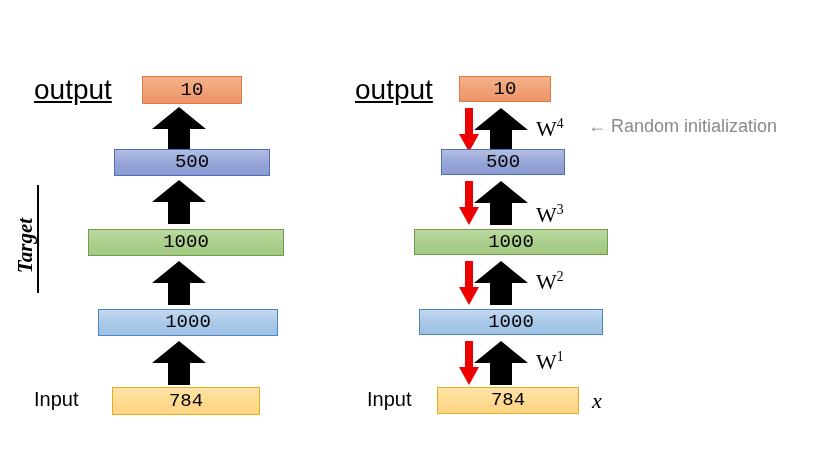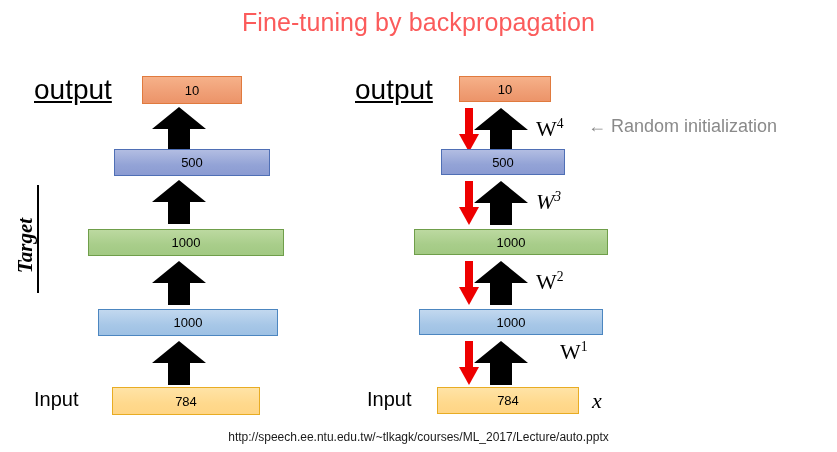--- a/index.html
+++ b/index.html
@@ -35,23 +35,24 @@
   }
 
   
   .layer-box {
     position: absolute;
     box-sizing: border-box;
     border: 1px solid rgba(0,0,0,0.35);
     display: flex;
     align-items: center;
     justify-content: center;
-    font-size: 13px;
+    font-size: 19px;
     line-height: 1;
     color: #000;
+    font-family: Liberation Mono, monospace;
   }
   .box-orange {
     background: linear-gradient(180deg, #f6b189 0%, #f0a077 55%, #ec9469 100%);
     border-color: #e07a3e;
   }
   .box-periwinkle {
     background: linear-gradient(180deg, #b2bde2 0%, #93a3d6 60%, #8b9bd2 100%);
     border-color: #4f6fb5;
   }
   .box-green {
@@ -147,21 +148,20 @@
     font-size: 12px;
     color: #1a1a1a;
     white-space: nowrap;
   }
 </style>
 </head>
 <body>
 
 <div class="slide">
 
-  <div class="title">Fine-tuning by backpropagation</div>
 
   <div>
 
     <div class="target-wrap">
       <div class="target-text">Target</div>
       <div class="target-rule"></div>
     </div>
 
     <div class="lbl lbl-output" style="left:34px; top:76px;">output</div>
 
@@ -237,21 +237,21 @@
         <polygon points="10,44 0,26 20,26" fill="#ee0000"></polygon>
       </svg>
     </div>
 
     <div class="block-arrow" style="left:474px; top:181px;">
       <svg width="54" height="44" viewBox="0 0 54 44" aria-hidden="true">
         <polygon points="27,0 54,22 38,22 38,44 16,44 16,22 0,22" fill="#000000"></polygon>
       </svg>
     </div>
 
-    <div class="lbl lbl-w" style="left:536px; top:191px;font-style:italic;">
+    <div class="lbl lbl-w" style="left:536px; top:204px;">
       <span>W</span><sup>3</sup>
     </div>
 
     <div class="layer-box box-green" style="left:414px; top:229px; width:194px; height:26px;">1000</div>
 
     <div class="red-arrow" style="left:459px; top:261px;">
       <svg width="20" height="44" viewBox="0 0 20 44" aria-hidden="true">
         <rect x="6" y="0" width="8" height="28" fill="#ee0000"></rect>
         <polygon points="10,44 0,26 20,26" fill="#ee0000"></polygon>
       </svg>
@@ -275,24 +275,23 @@
         <polygon points="10,44 0,26 20,26" fill="#ee0000"></polygon>
       </svg>
     </div>
 
     <div class="block-arrow" style="left:474px; top:341px;">
       <svg width="54" height="44" viewBox="0 0 54 44" aria-hidden="true">
         <polygon points="27,0 54,22 38,22 38,44 16,44 16,22 0,22" fill="#000000"></polygon>
       </svg>
     </div>
 
-    <div class="lbl lbl-w" style="left:536px; top:341px;margin-left:24px;">
+    <div class="lbl lbl-w" style="left:536px; top:351px;">
       <span>W</span><sup>1</sup>
     </div>
 
     <div class="lbl lbl-input" style="left:367px; top:389px;">Input</div>
     <div class="layer-box box-yellow" style="left:437px; top:387px; width:142px; height:27px;">784</div>
     <div class="lbl lbl-x" style="left:592px; top:390px;">x</div>
   </div>
 
-  <div class="footer-url">http://speech.ee.ntu.edu.tw/~tlkagk/courses/ML_2017/Lecture/auto.pptx</div>
 
 </div>
 
 </body></html>

